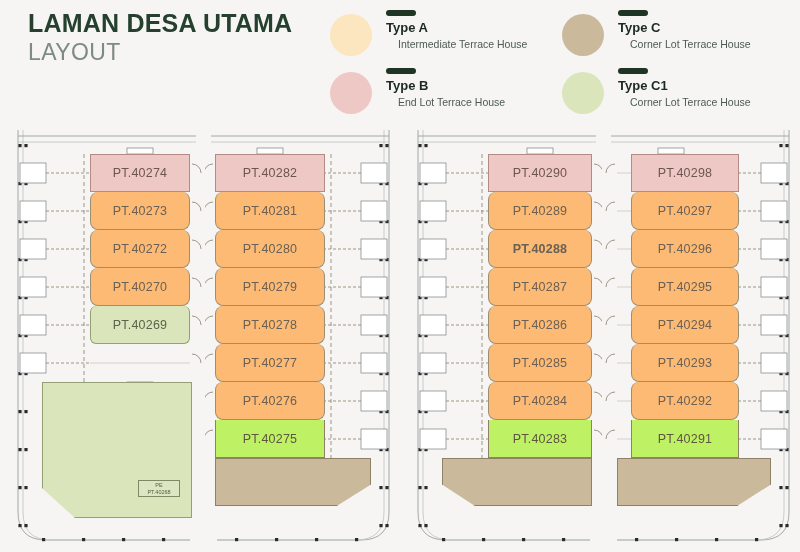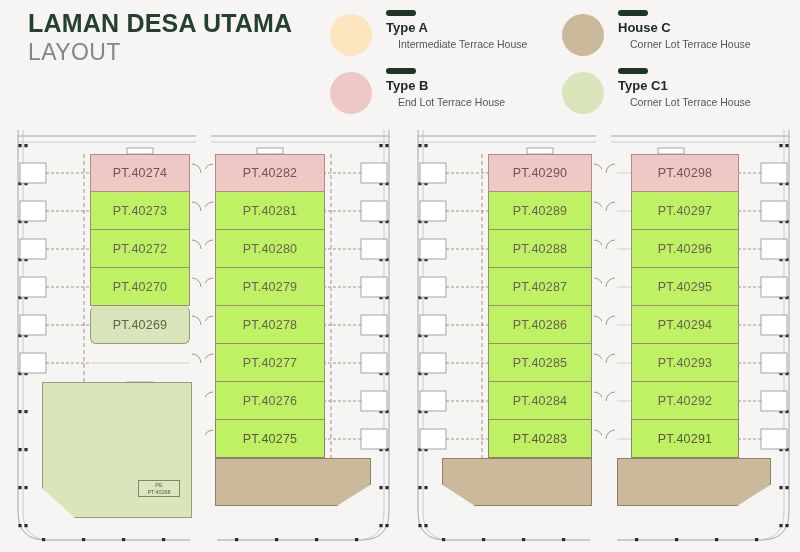--- a/index.html
+++ b/index.html
@@ -59,21 +59,21 @@
   .lot-stack { position: absolute; }
   .lot {
     position: relative;
     border: 0.8px solid #9b8e72;
     border-bottom-width: 0.8px;
     display: flex; align-items: center; justify-content: center;
     font-size: 12.5px; color: #6a6054;
     letter-spacing: 0.2px;
   }
   .lot + .lot { border-top: none; }
-  .lot-typeA { background: #bef264; }
+  .lot-typeA { background: #fdba74; border-radius: 8px; }
   .lot-typeB { background: #eec8c5; border-color: #b58a85; color: #6d564f; }
   .lot-typeC { background: #bef264; border-color: #8f8167; color: #5f5442; }
   .lot-typeC1 { background: #dae5bb; border-color: #94a074; color: #5c6449; }
 
   
   .apron { position: absolute; }
   .apron-green { background: #dae5bb; border: 0.8px solid #94a074; }
   .apron-brown { background: #cbb99b; border: 0.8px solid #8f8167; }
 
   .pe-box {
@@ -112,21 +112,21 @@
           <div class="legend-txt">
             <div class="legend-dash"></div>
             <div class="legend-type">Type B</div>
             <div class="legend-desc">End Lot Terrace House</div>
           </div>
         </div>
         <div class="legend-item c2">
           <div class="legend-dot" style="background: rgb(203, 185, 155);"></div>
           <div class="legend-txt">
             <div class="legend-dash"></div>
-            <div class="legend-type">House C</div>
+            <div class="legend-type">Type C</div>
             <div class="legend-desc">Corner Lot Terrace House</div>
           </div>
         </div>
         <div class="legend-item c3">
           <div class="legend-dot" style="background: rgb(218, 229, 187);"></div>
           <div class="legend-txt">
             <div class="legend-dash"></div>
             <div class="legend-type">Type C1</div>
             <div class="legend-desc">Corner Lot Terrace House</div>
           </div>
@@ -383,21 +383,21 @@
           <rect x="115" y="332" width="26" height="6" fill="#ffffff" stroke="#7a7f82" stroke-width="0.7"></rect>
         </svg>
         <div class="apron apron-brown" style="left: 30px; top: 332px; width: 150px; height: 48px; clip-path: polygon(0px 0px, 100% 0px, 100% 100%, 22% 100%, 0px 55%);"></div>
         <div class="lot-stack" style="left: 76px; top: 28px; width: 104px;">
           <div class="lot lot-typeB" style="height: 38px;">
             <span>PT.40290</span>
           </div>
           <div class="lot lot-typeA" style="height: 38px;">
             <span>PT.40289</span>
           </div>
-          <div class="lot lot-typeA" style="height: 38px;">
+          <div class="lot lot-typeA" style="height: 38px; font-weight: bold;">
             <span>PT.40288</span>
           </div>
           <div class="lot lot-typeA" style="height: 38px;">
             <span>PT.40287</span>
           </div>
           <div class="lot lot-typeA" style="height: 38px;">
             <span>PT.40286</span>
           </div>
           <div class="lot lot-typeA" style="height: 38px;">
             <span>PT.40285</span>

